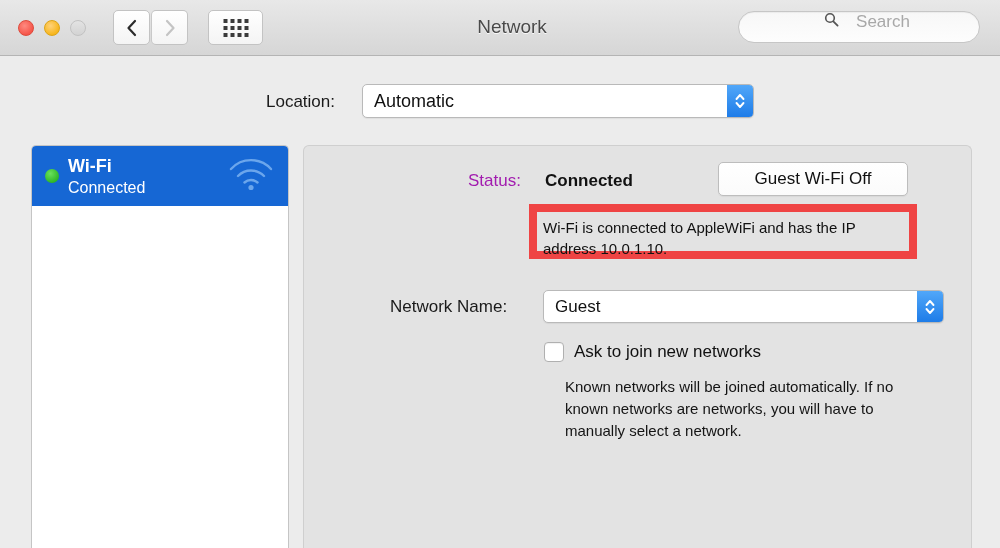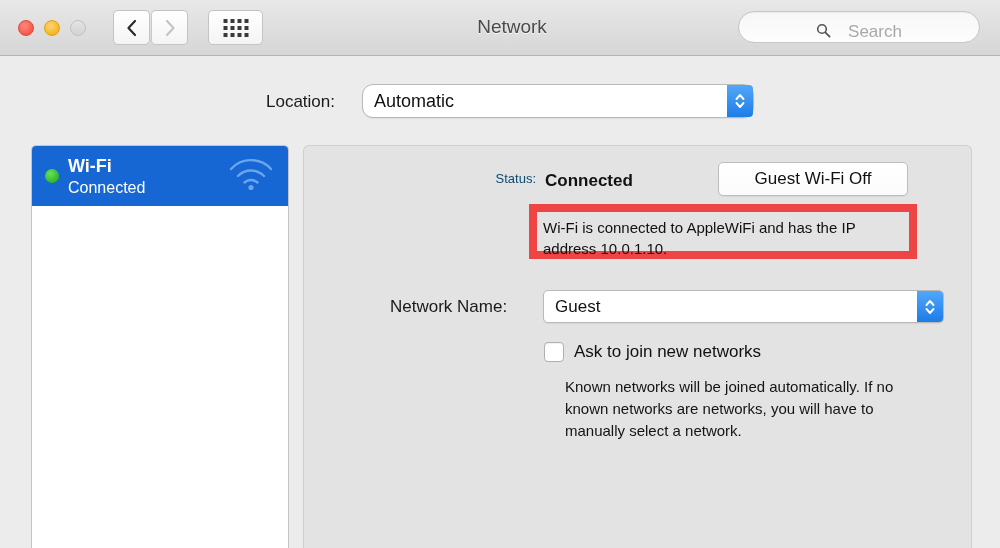--- a/index.html
+++ b/index.html
@@ -99,24 +99,24 @@
     width: 242px;
     height: 32px;
     background: linear-gradient(to bottom, #f7f7f7 0%, #fdfdfd 100%);
     border: 1px solid #c6c6c6;
     border-radius: 16px;
     box-sizing: border-box;
     box-shadow: 0 1px 1px rgba(0,0,0,0.05) inset;
   }
   #search-inner {
     position: absolute;
-    left: 0; top: 0;
+    left: 8px; top: 0;
     width: 100%; height: 100%;
     display: flex;
-    align-items: flex-end;
+    align-items: flex-start;
     justify-content: center;
     gap: 17px;
   }
   #search-placeholder {
     font-size: 17px;
     color: #a8a8a8;
   }
 
   
   #location-row {
@@ -132,21 +132,21 @@
     font-size: 17px;
     color: #1a1a1a;
   }
   #location-popup {
     position: absolute;
     left: 362px; top: 0;
     width: 392px;
     height: 34px;
     background: #ffffff;
     border: 1px solid #b9b9b9;
-    border-radius: 11px;
+    border-radius: 5px;
     box-sizing: border-box;
     box-shadow: 0 1px 1px rgba(0,0,0,0.06);
   }
   #location-value {
     position: absolute;
     left: 11px; top: 0;
     line-height: 32px;
     font-size: 18px;
     color: #111;
   }
@@ -224,23 +224,23 @@
     background: #e3e3e3;
     border: 1px solid #cfcfcf;
     border-bottom: none;
     border-radius: 6px 6px 0 0;
     box-sizing: border-box;
   }
 
   #status-label {
     position: absolute;
     left: 164px; top: 25px;
-    font-size: 13px;
-    color: #0c4a6e;
-    text-align: right;
+    font-size: 17px;
+    color: #a21caf;
+    text-align: left;
     width: 68px;
   }
   #status-value {
     position: absolute;
     left: 241px; top: 25px;
     font-size: 17px;
     color: #111;
     font-weight: bold;
   }
 

